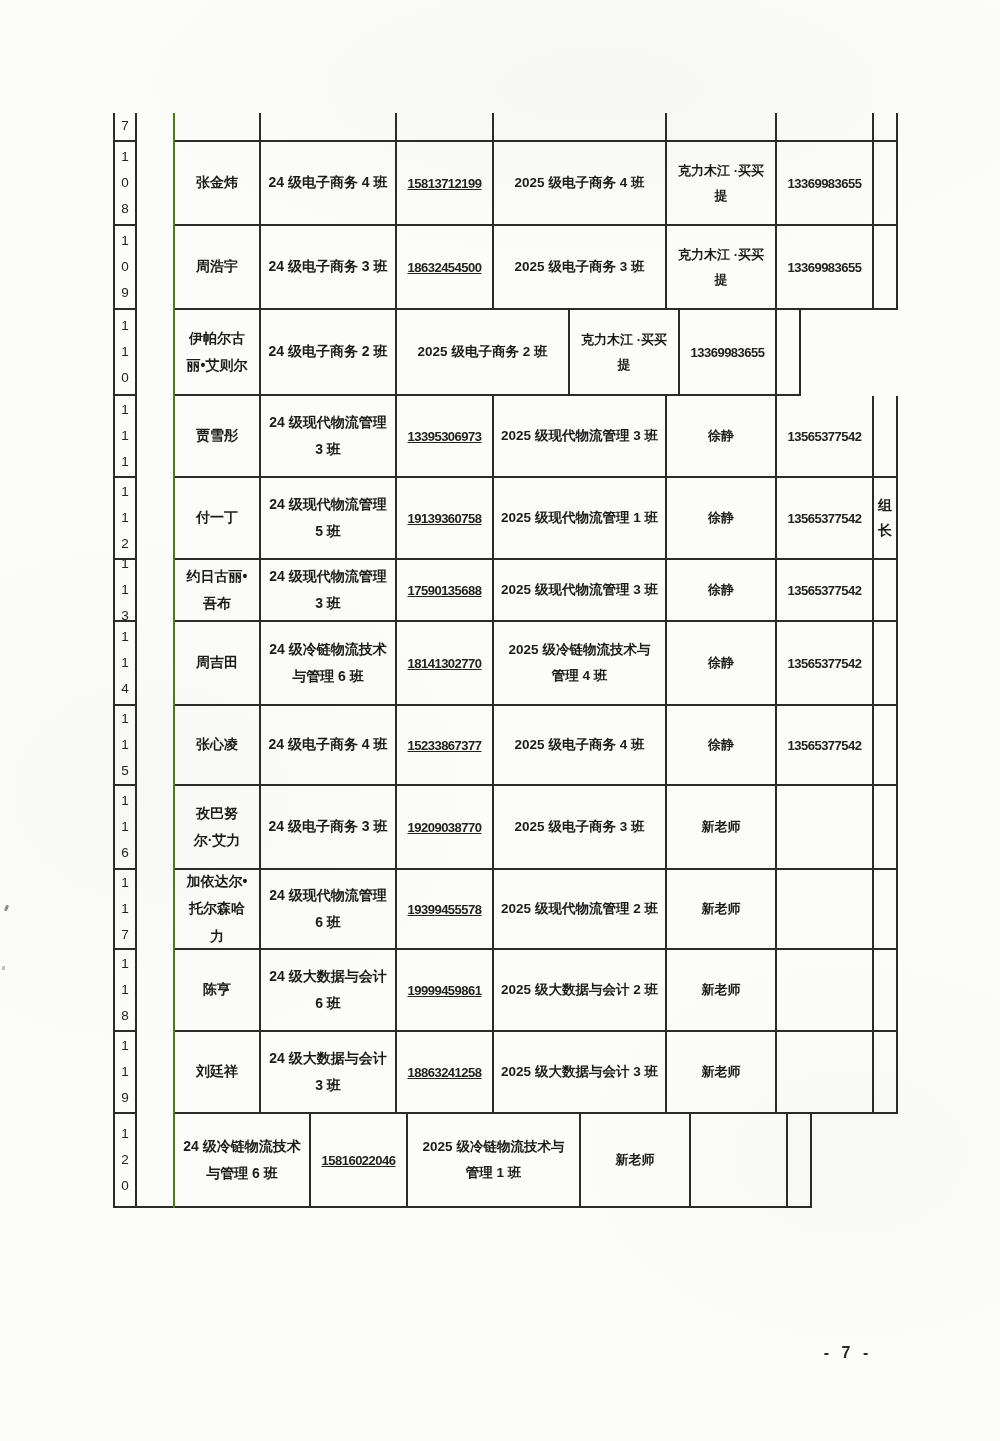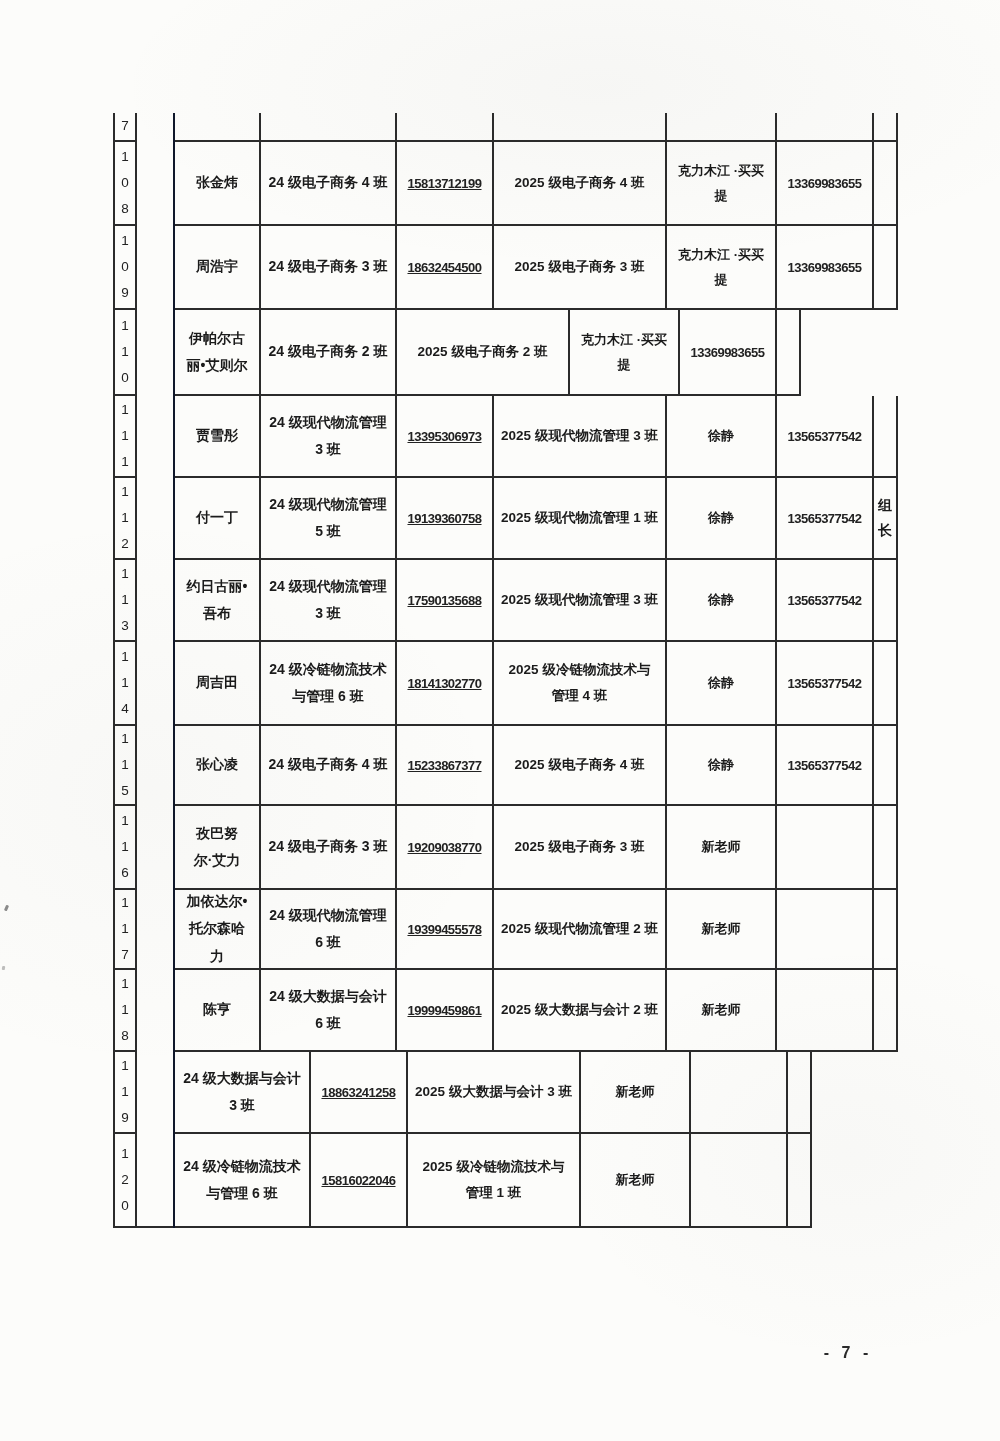--- a/index.html
+++ b/index.html
@@ -20,21 +20,21 @@
     border-left:2px solid #2b2b2b;border-right:2px solid #2b2b2b;border-bottom:2px solid #2b2b2b;
     display:flex;align-items:center;justify-content:center;
   }
   .numtxt{
     display:block;width:11px;text-align:center;
     font-size:13.5px;font-weight:500;color:#222;
     word-break:break-all;line-height:1.95;
   }
   .gapcol{width:36px;flex:0 0 36px;box-sizing:border-box;}
   .row.last .gapcol{border-bottom:2px solid #2b2b2b;}
-  .main{display:flex;box-sizing:border-box;border-left:2px solid #0f172a;}
+  .main{display:flex;box-sizing:border-box;border-left:2px solid #4d7c0f;}
   .cell{
     box-sizing:border-box;
     border-right:2px solid #2b2b2b;border-bottom:2px solid #2b2b2b;
     display:flex;align-items:center;justify-content:center;
     text-align:center;white-space:pre-line;
     padding:0 2px;overflow:hidden;
   }
   .zh{font-size:14px;font-weight:700;line-height:1.95;color:#1b1b1b;}
   .numfont{font-size:13px;font-weight:600;letter-spacing:-0.5px;color:#222;}
   .c-name{width:86px;flex:0 0 86px;}
@@ -151,21 +151,21 @@
       <div class="cell c-class24 zh">24 级现代物流管理
 5 班</div>
       <div class="cell c-phone numfont">19139360758</div>
       <div class="cell c-class25 zh">2025 级现代物流管理 1 班</div>
       <div class="cell c-teacher zh">徐静</div>
       <div class="cell c-tphone numfont">13565377542</div>
       <div class="cell c-note zh">组长</div>
     </div>
   </div>
 
-  <div class="row" style="height:82px">
+  <div class="row" style="height:62px">
     <div class="num">
         <span class="numtxt">113</span>
       </div>
     <div class="gapcol"></div>
     <div class="main">
       <div class="cell c-name zh">约日古丽•
 吾布</div>
       <div class="cell c-class24 zh">24 级现代物流管理
 3 班</div>
       <div class="cell c-phone numfont">17590135688</div>
@@ -262,20 +262,21 @@
       <div class="cell c-note zh"></div>
     </div>
   </div>
 
   <div class="row" style="height:82px">
     <div class="num">
         <span class="numtxt">119</span>
       </div>
     <div class="gapcol"></div>
     <div class="main">
+      <div class="cell c-name zh">刘廷祥</div>
       <div class="cell c-class24 zh">24 级大数据与会计
 3 班</div>
       <div class="cell c-phone numfont">18863241258</div>
       <div class="cell c-class25 zh">2025 级大数据与会计 3 班</div>
       <div class="cell c-teacher zh">新老师</div>
       <div class="cell c-tphone numfont"></div>
       <div class="cell c-note zh"></div>
     </div>
   </div>
 

